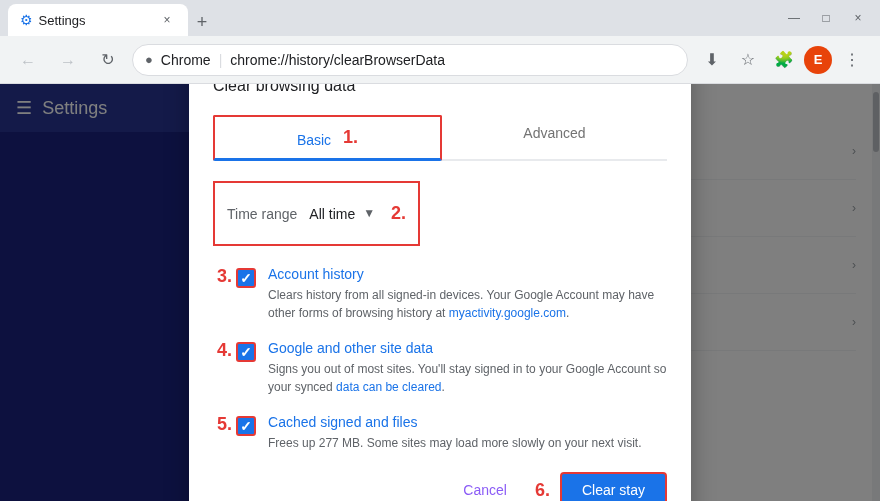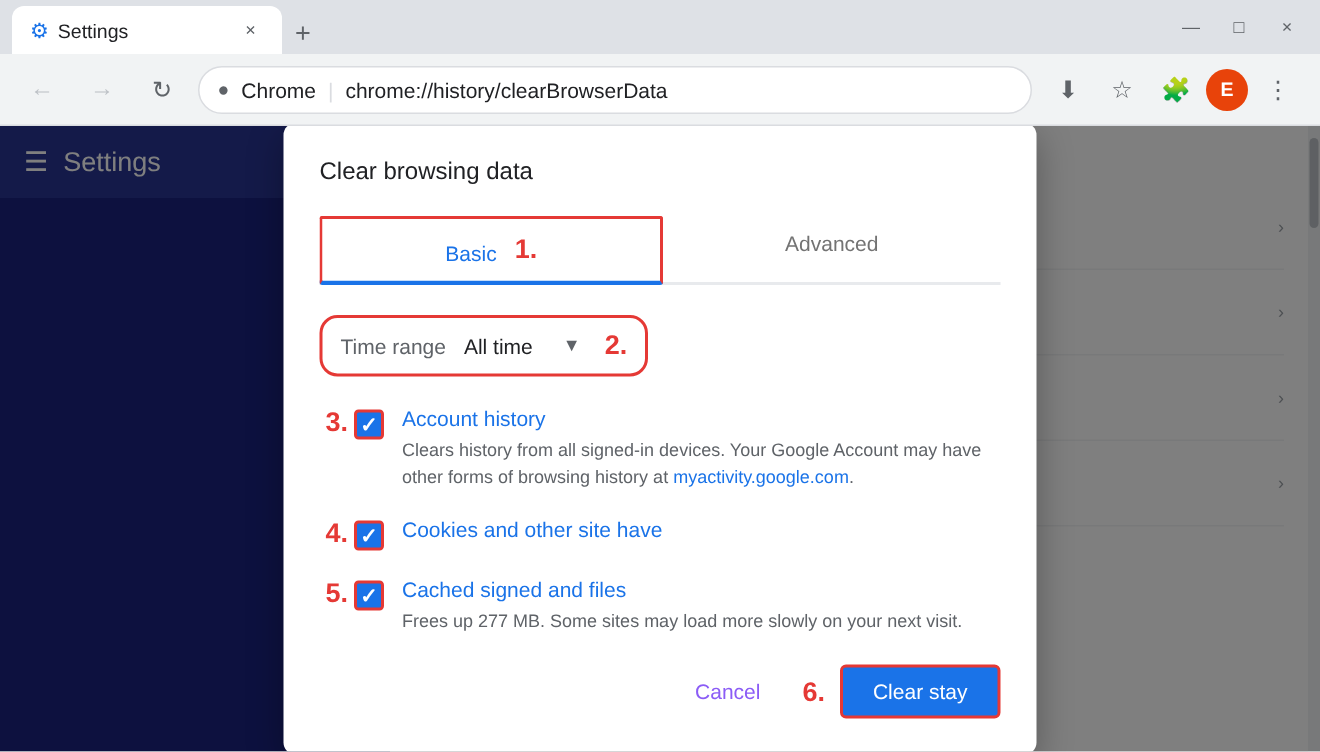--- a/index.html
+++ b/index.html
@@ -237,29 +237,29 @@
       gap: 8px;
     }
 
     
     .time-range-row {
       display: flex;
       align-items: center;
       gap: 12px;
       margin-bottom: 20px;
       border: 2px solid #e53935;
-      border-radius: 12px;
-      padding: 8px 12px;
+      border-radius: 0;
+      padding: 20px 12px;
       width: fit-content;
     }
     .time-range-label { font-size: 14px; color: #5f6368; }
     .time-range-select {
       display: flex;
       align-items: flex-start;
-      gap: 20px;
+      gap: 8px;
       cursor: pointer;
     }
     .time-range-value { font-size: 14px; color: #202124; font-weight: 500; }
     .dropdown-arrow { font-size: 12px; color: #5f6368; }
 
     
     .checkbox-item {
       display: flex;
       gap: 12px;
       margin-bottom: 18px;
@@ -469,21 +469,24 @@
         <div class="checkbox-item">
           <div style="display:flex;align-items:flex-start;gap:4px">
             <span class="annotation">4.</span>
             <div class="checkbox-wrapper">
               <div class="checkbox-box">
                 <span class="checkbox-check">✓</span>
               </div>
             </div>
           </div>
           <div class="checkbox-content">
-            <div class="checkbox-title">Cookies and other site have</div>
+            <div class="checkbox-title">Google and other site data</div>
+            <div class="checkbox-desc">
+              <span>Signs you out of most sites. You'll stay signed in to your Google Account so your synced </span><span class="link-text">data can be cleared</span><span>.</span>
+            </div>
           </div>
         </div>
 
         <div class="checkbox-item">
           <div style="display:flex;align-items:flex-start;gap:4px">
             <span class="annotation">5.</span>
             <div class="checkbox-wrapper">
               <div class="checkbox-box">
                 <span class="checkbox-check">✓</span>
               </div>

